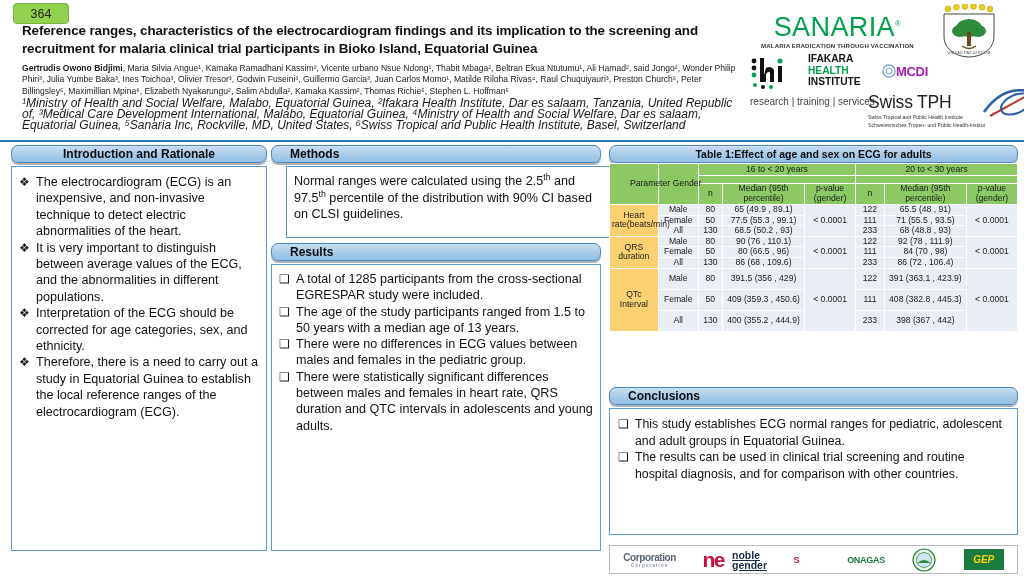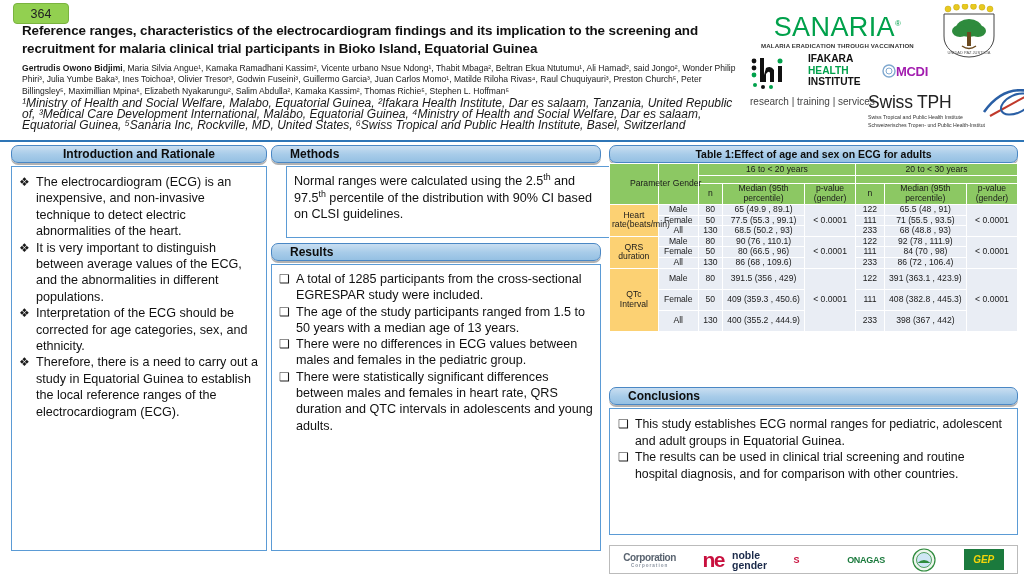--- a/index.html
+++ b/index.html
@@ -161,21 +161,21 @@
     position: absolute; left: 609px; top: 545px; width: 409px; height: 29px;
     border: 1px solid #bbbbbb;
     background: #ffffff;
     display: flex; align-items: center; justify-content: space-around;
   }
   .sp { display: flex; align-items: center; justify-content: center; height: 26px; }
   .sp-marathon { font-size: 10px; font-weight: bold; color: #5a6470; letter-spacing: -0.4px; }
   .sp-marathon .sub { display:block; font-size: 4.6px; letter-spacing: 1px; text-align:center; color:#8a93a0; }
   .sp-noble { display: flex; align-items: center; }
   .sp-noble .ne { font-size: 21px; font-weight: bold; color: #c8103e; line-height: 19px; letter-spacing: -1.5px; }
-  .sp-noble .nw { font-size: 10.5px; font-weight: bold; color: #1b2a4a; line-height: 10px; margin-left: 8px; }
+  .sp-noble .nw { font-size: 10.5px; font-weight: bold; color: #1b2a4a; line-height: 10px; margin-left: 8px; text-decoration: underline; }
   .sp-sonagas { font-size: 9px; font-weight: bold; color: #c8103e; letter-spacing: -0.3px; }
   .sp-sonagas .g { color: #1b7a3d; padding-left: 48px; }
   .sp-seal { width: 26px; height: 24px; }
   .sp-gepetrol {
     width: 40px; height: 21px; background: #1b7a3d;
     display:flex; align-items:center; justify-content:center;
     color: #f2d40a; font-size: 10px; font-weight: bold; font-style: italic;
   }
 </style>
 </head>

